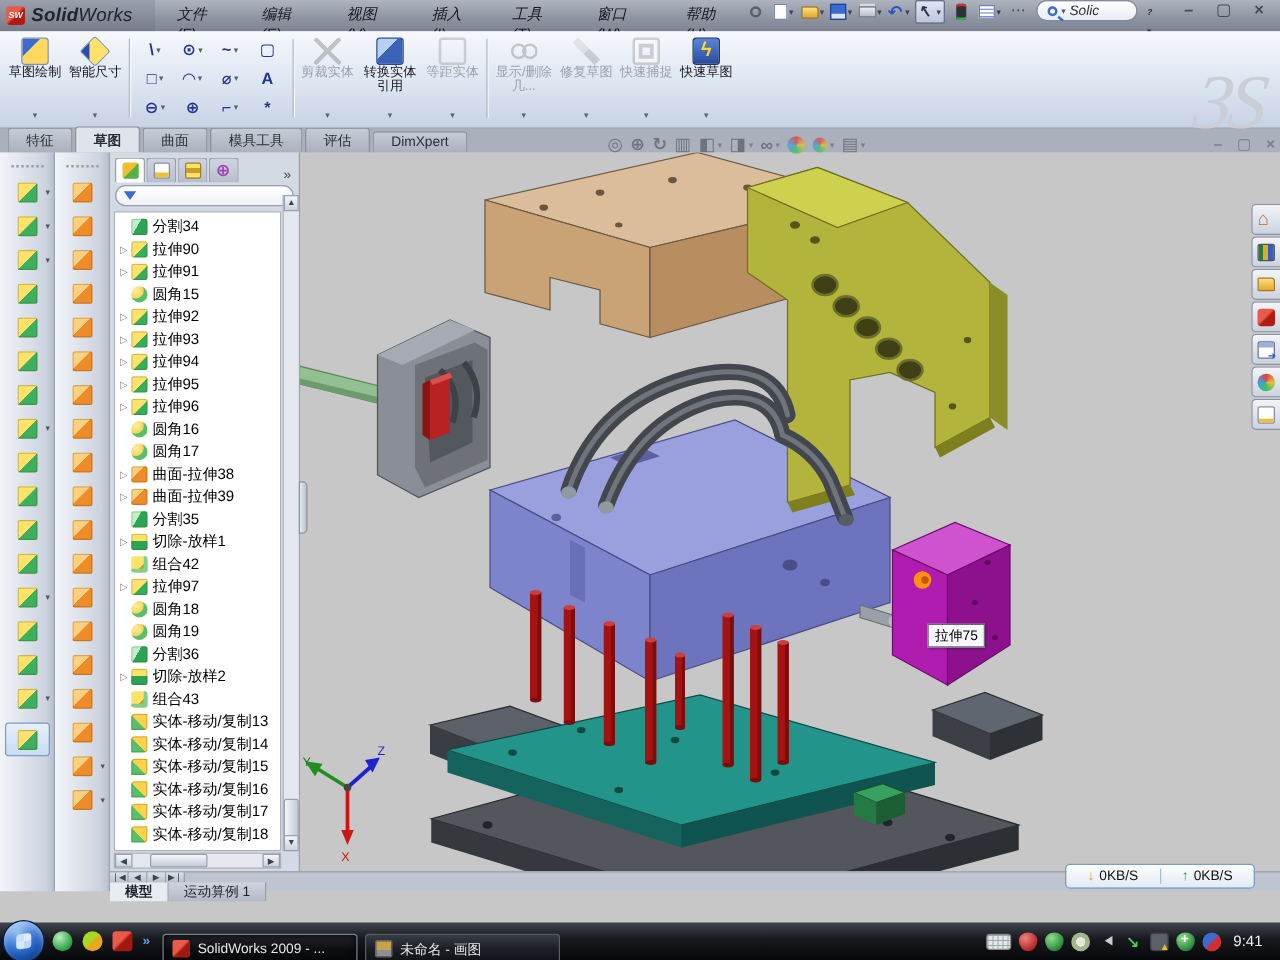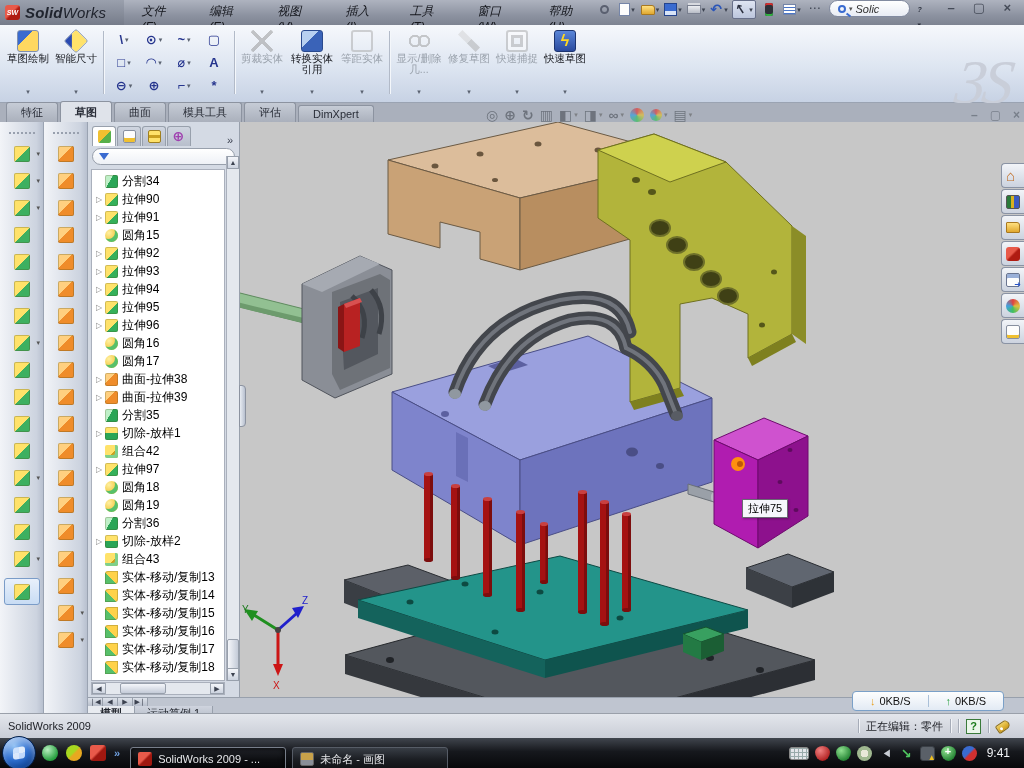--- a/index.html
+++ b/index.html
@@ -967,32 +967,20 @@
 
     <div class="mtab" data-active="1">
           <span>模型</span>
         </div>
         <div class="mtab" data-active="0">
           <span>运动算例 1</span>
         </div>
       </div>
   </div>
 
-  <div id="statusbar">
-    <span>SolidWorks 2009</span>
-    <div class="right">
-      <span class="ssep"></span>
-      <span>正在编辑：零件</span>
-      <span class="ssep"></span>
-        <span class="ssep"></span>
-      <div id="helpq">?</div>
-      <span class="ssep"></span>
-      <div id="tagicon"></div>
-    </div>
-  </div>
 
   <div id="taskbar">
     <div id="orb">
         <div class="flag"></div>
       </div>
     <div id="quicklaunch">
       <div style="display:flex;gap:8px">
 
       <div class="ql" data-kind="qmsn"></div>
           <div class="ql" data-kind="qball"></div>

